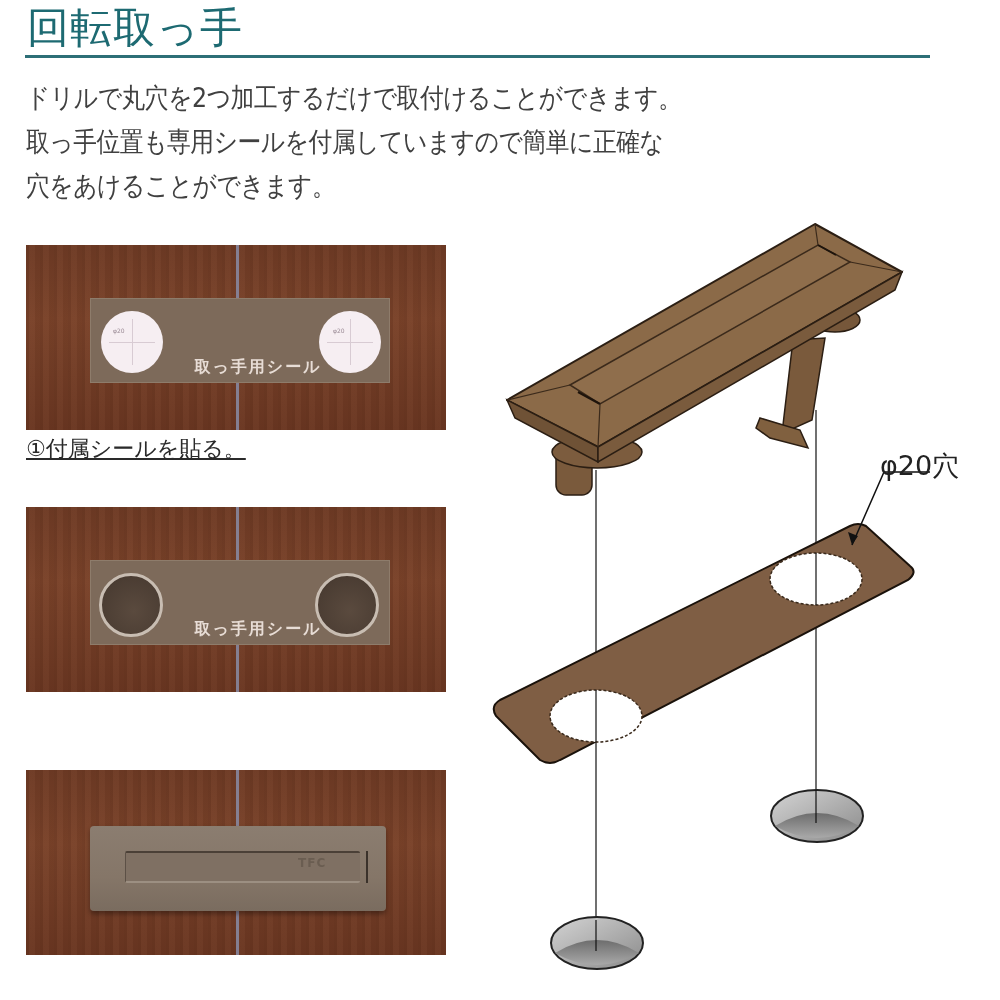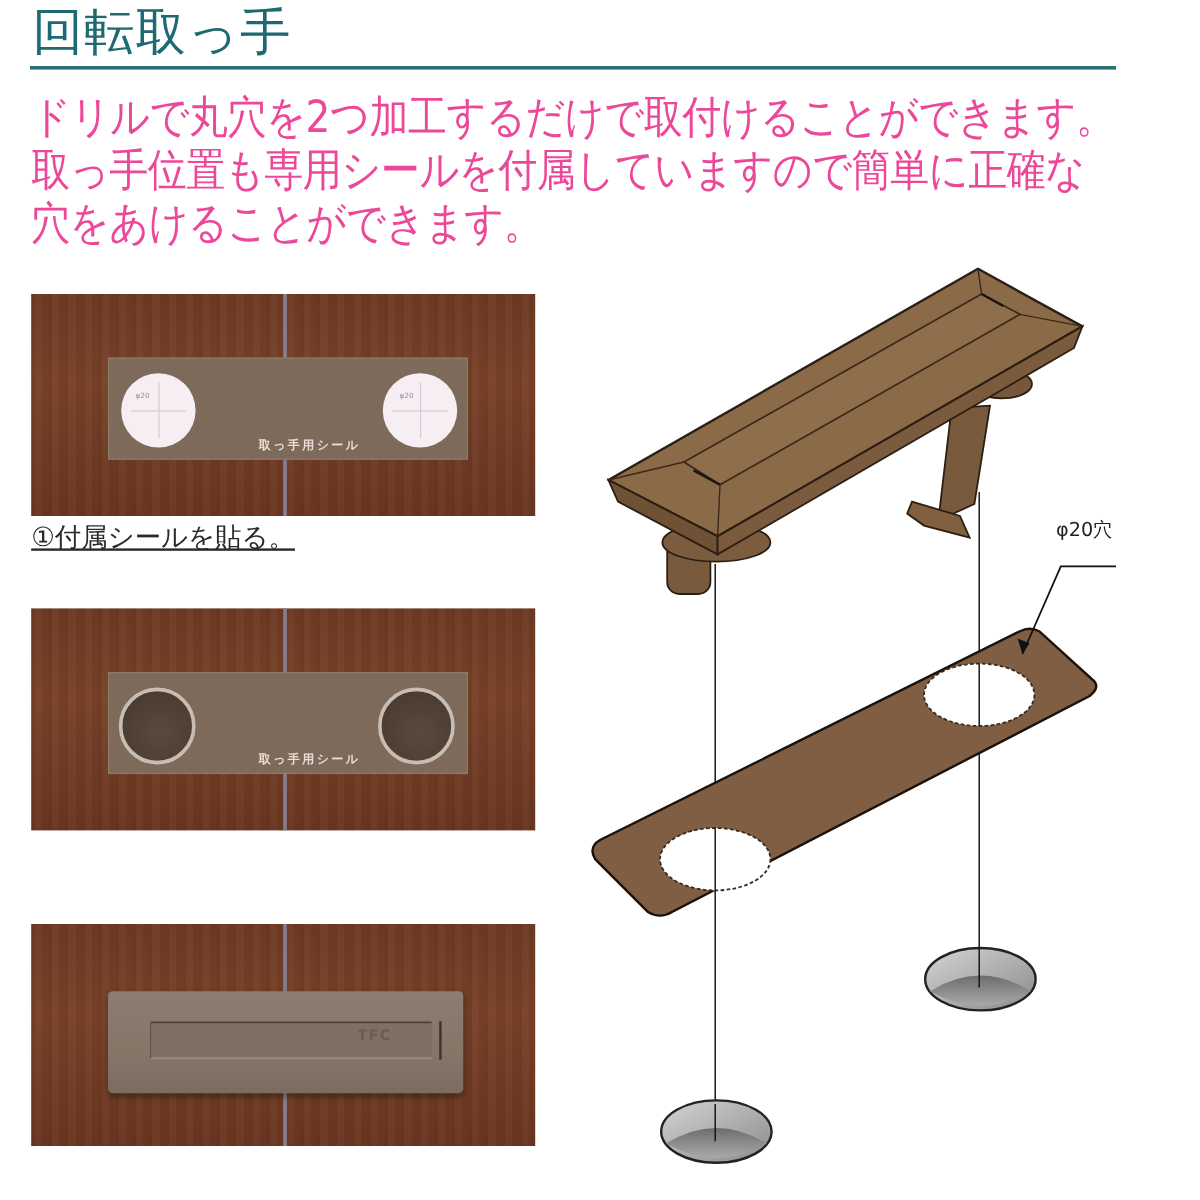--- a/index.html
+++ b/index.html
@@ -10,21 +10,21 @@
       position: absolute; left: 27px; top: 2px;
       font-family: Liberation Serif, serif;
       font-size: 42px; line-height: 52px; color: #1d6a72; letter-spacing: 1px;
     }
     .title-rule {
       position: absolute; left: 25px; top: 55px; width: 905px; height: 3px;
       background: #2d6f77;
     }
     .intro {
       position: absolute; left: 26px; top: 76px; width: 960px;
-      font-size: 37px; line-height: 44px; color: #ec4899; letter-spacing: -0.5px;
+      font-size: 27px; line-height: 44px; color: #404040; letter-spacing: -0.5px;
     }
     .intro div { white-space: nowrap; transform: scaleX(0.88); transform-origin: left center; }
 
     .step { position: absolute; left: 26px; width: 420px; }
     .photo {
       position: relative; width: 420px; height: 185px; overflow: hidden;
       background:
         repeating-linear-gradient(90deg, rgba(0,0,0,0.06) 0 3px, rgba(255,255,255,0.02) 3px 9px, rgba(0,0,0,0.04) 9px 14px),
         linear-gradient(180deg, #6e3a24 0%, #7a4229 40%, #6a3621 100%);
     }
@@ -50,21 +50,21 @@
     .seal .hole-paper::after {
       content: ""; position: absolute; top: 50%; left: 8px; right: 8px; height: 1px; background: #d8cbd3;
     }
     .seal .hole-drilled {
       position: absolute; top: 12px; width: 64px; height: 64px; border-radius: 50%;
       background: radial-gradient(circle at 55% 60%, #5a4a3e 0%, #4b3d33 70%, #3d3129 100%);
       border: 3px solid #c8bdb2;
     }
     .seal .seal-label {
       position: absolute; left: 0; right: 0; bottom: 4px; text-align: center;
-      font-size: 10px; font-weight: bold; color: #e8ddd6; letter-spacing: 2px; margin-left: 36px;
+      font-size: 16px; font-weight: bold; color: #e8ddd6; letter-spacing: 2px; margin-left: 36px;
     }
     .seal .hole-tag {
       position: absolute; font-size: 6px; color: #9a8a95;
     }
 
     .handle-plate {
       position: absolute; left: 64px; top: 56px; width: 296px; height: 85px;
       background: linear-gradient(180deg, #8b7d70 0%, #857668 60%, #7a6c5f 100%);
       border-radius: 4px; box-shadow: 0 3px 5px rgba(0,0,0,0.35);
     }
@@ -77,21 +77,21 @@
     .handle-plate .slot-end {
       position: absolute; left: 276px; top: 25px; width: 2px; height: 32px; background: #3b322b;
     }
     .handle-plate .brand {
       position: absolute; left: 208px; top: 30px; font-size: 12px; font-weight: bold; color: #6a5d51; letter-spacing: 1px;
     }
 
     .diagram { position: absolute; left: 480px; top: 210px; width: 520px; height: 790px; }
     .diagram svg { position: absolute; left: 0; top: 0; }
     .dim-label {
-      position: absolute; left: 880px; top: 432px; font-size: 16px; color: #222; white-space: nowrap;
+      position: absolute; left: 880px; top: 448px; font-size: 27px; color: #222; white-space: nowrap;
     }
   </style>
 </head>
 <body>
 
 <div class="title">回転取っ手</div>
 <div class="title-rule"></div>
 
 <div class="intro">
   <div>ドリルで丸穴を2つ加工するだけで取付けることができます。</div>

